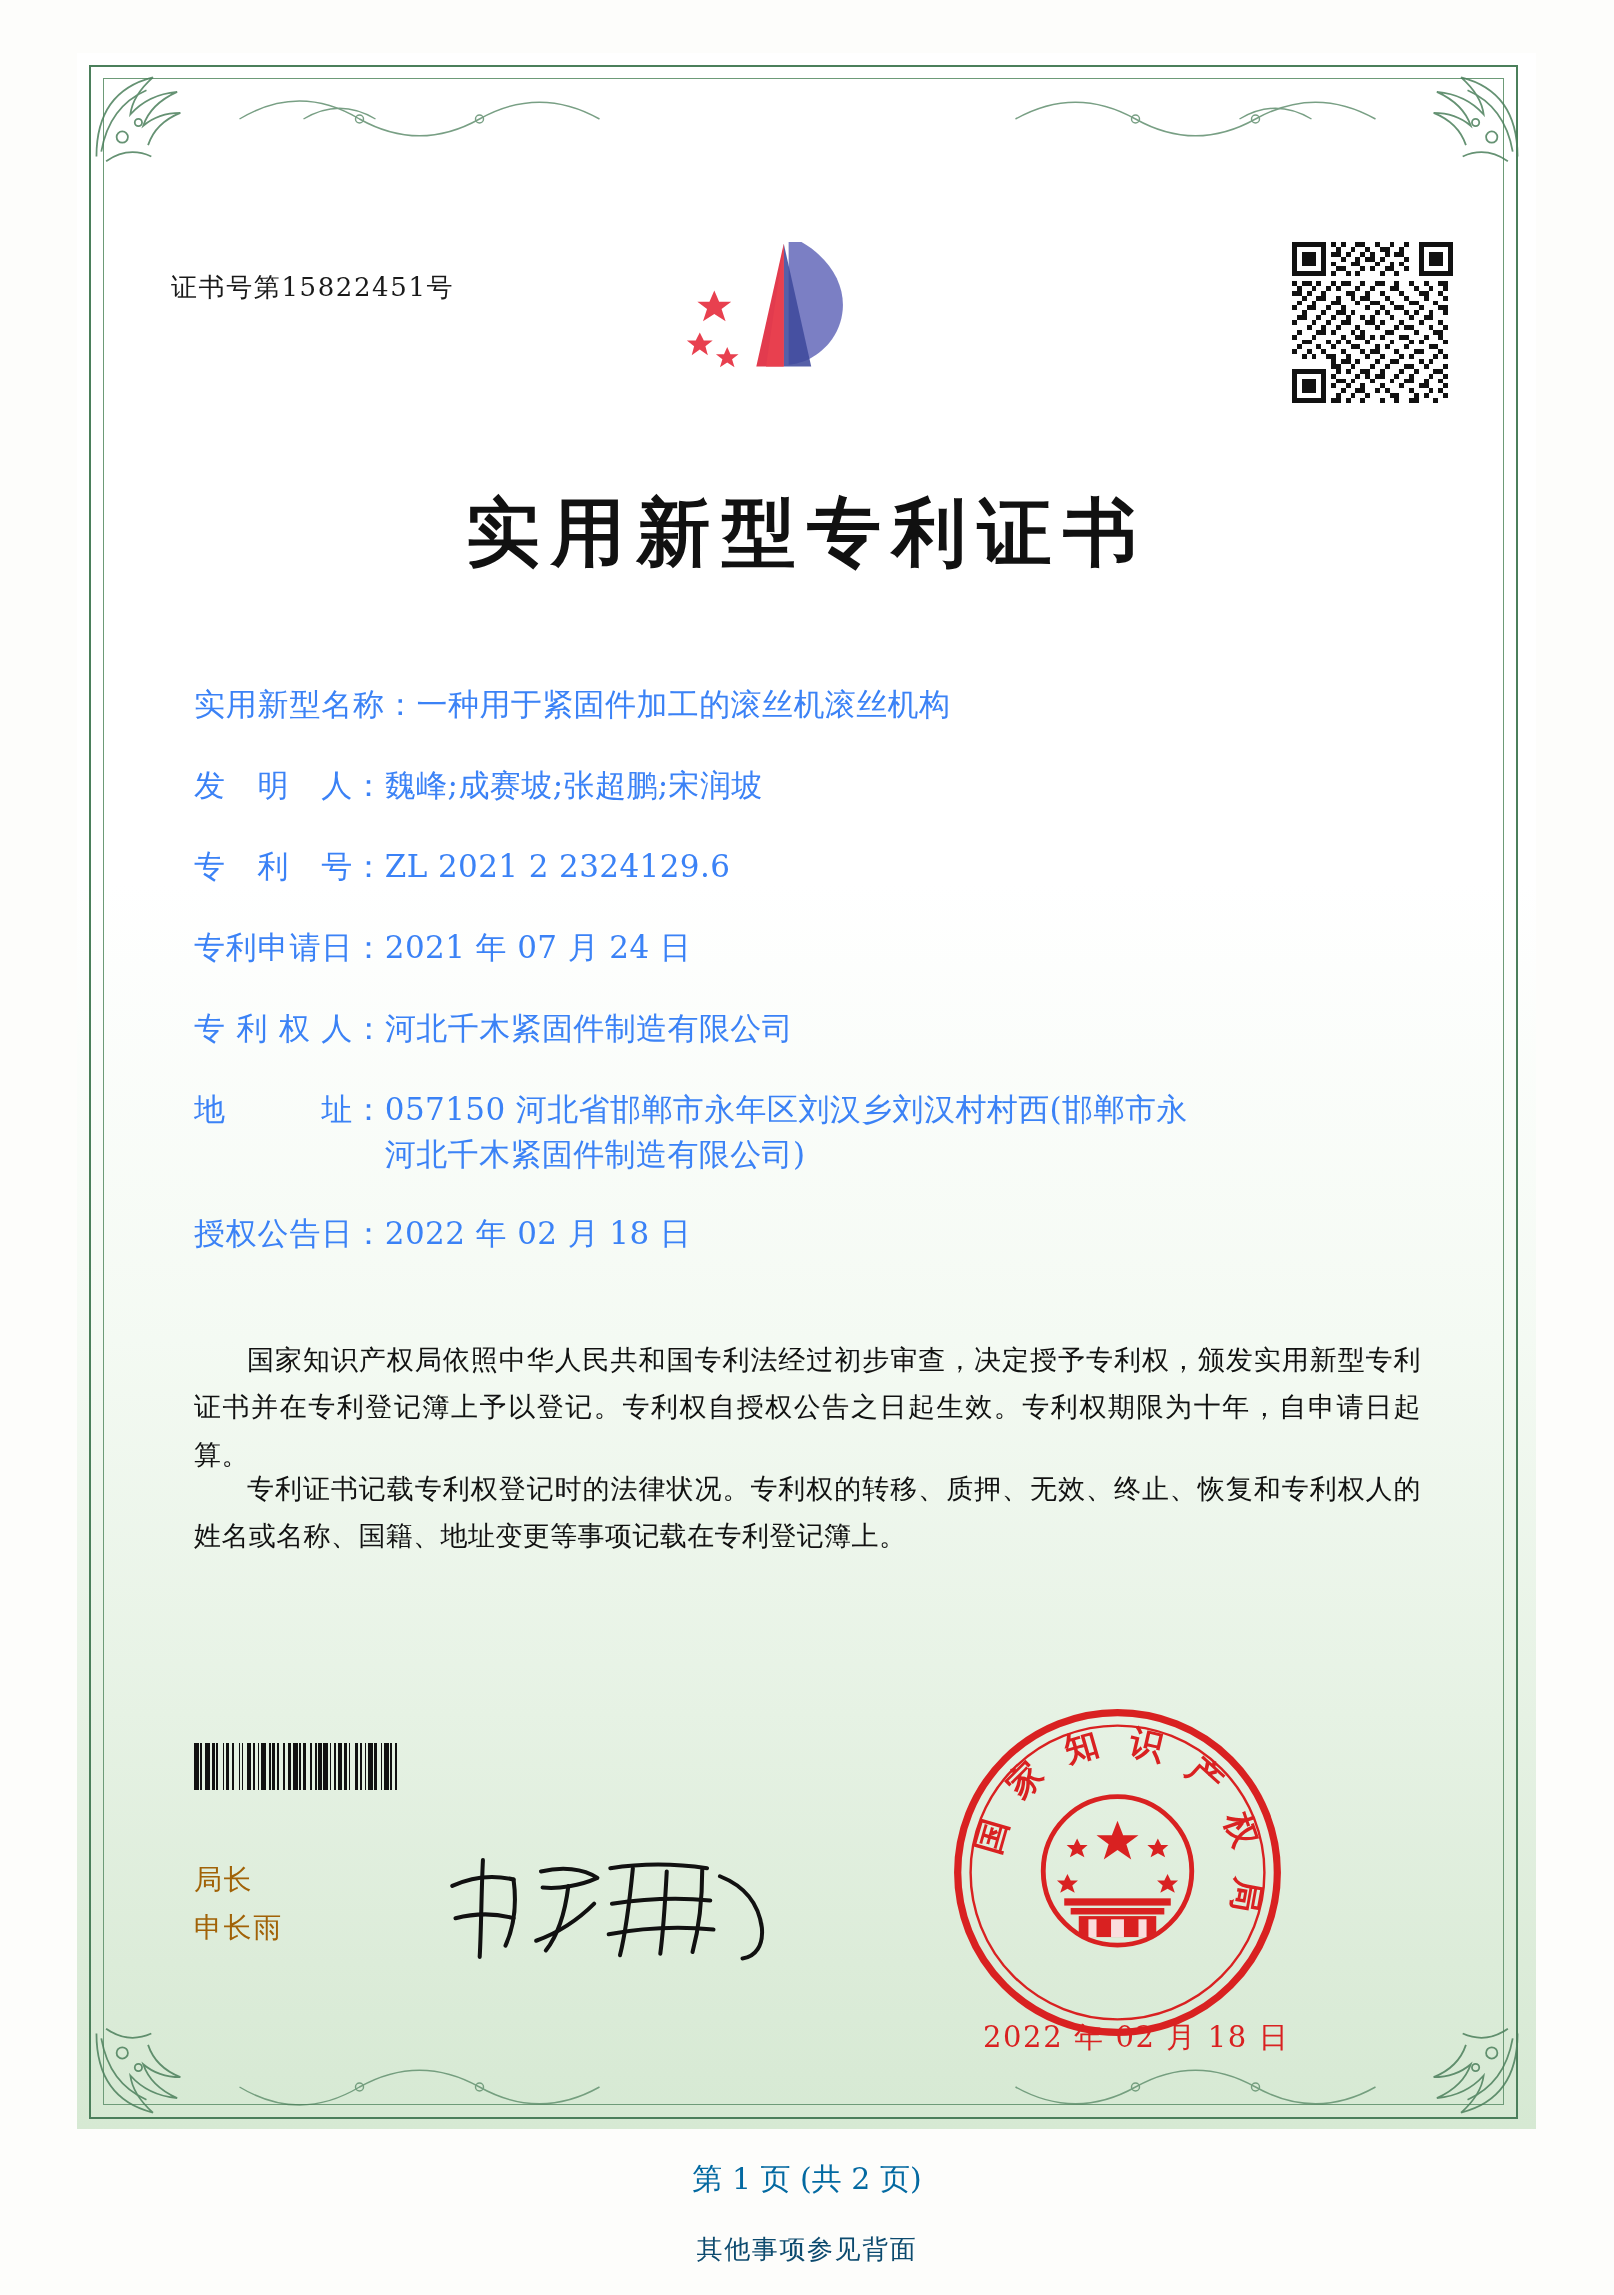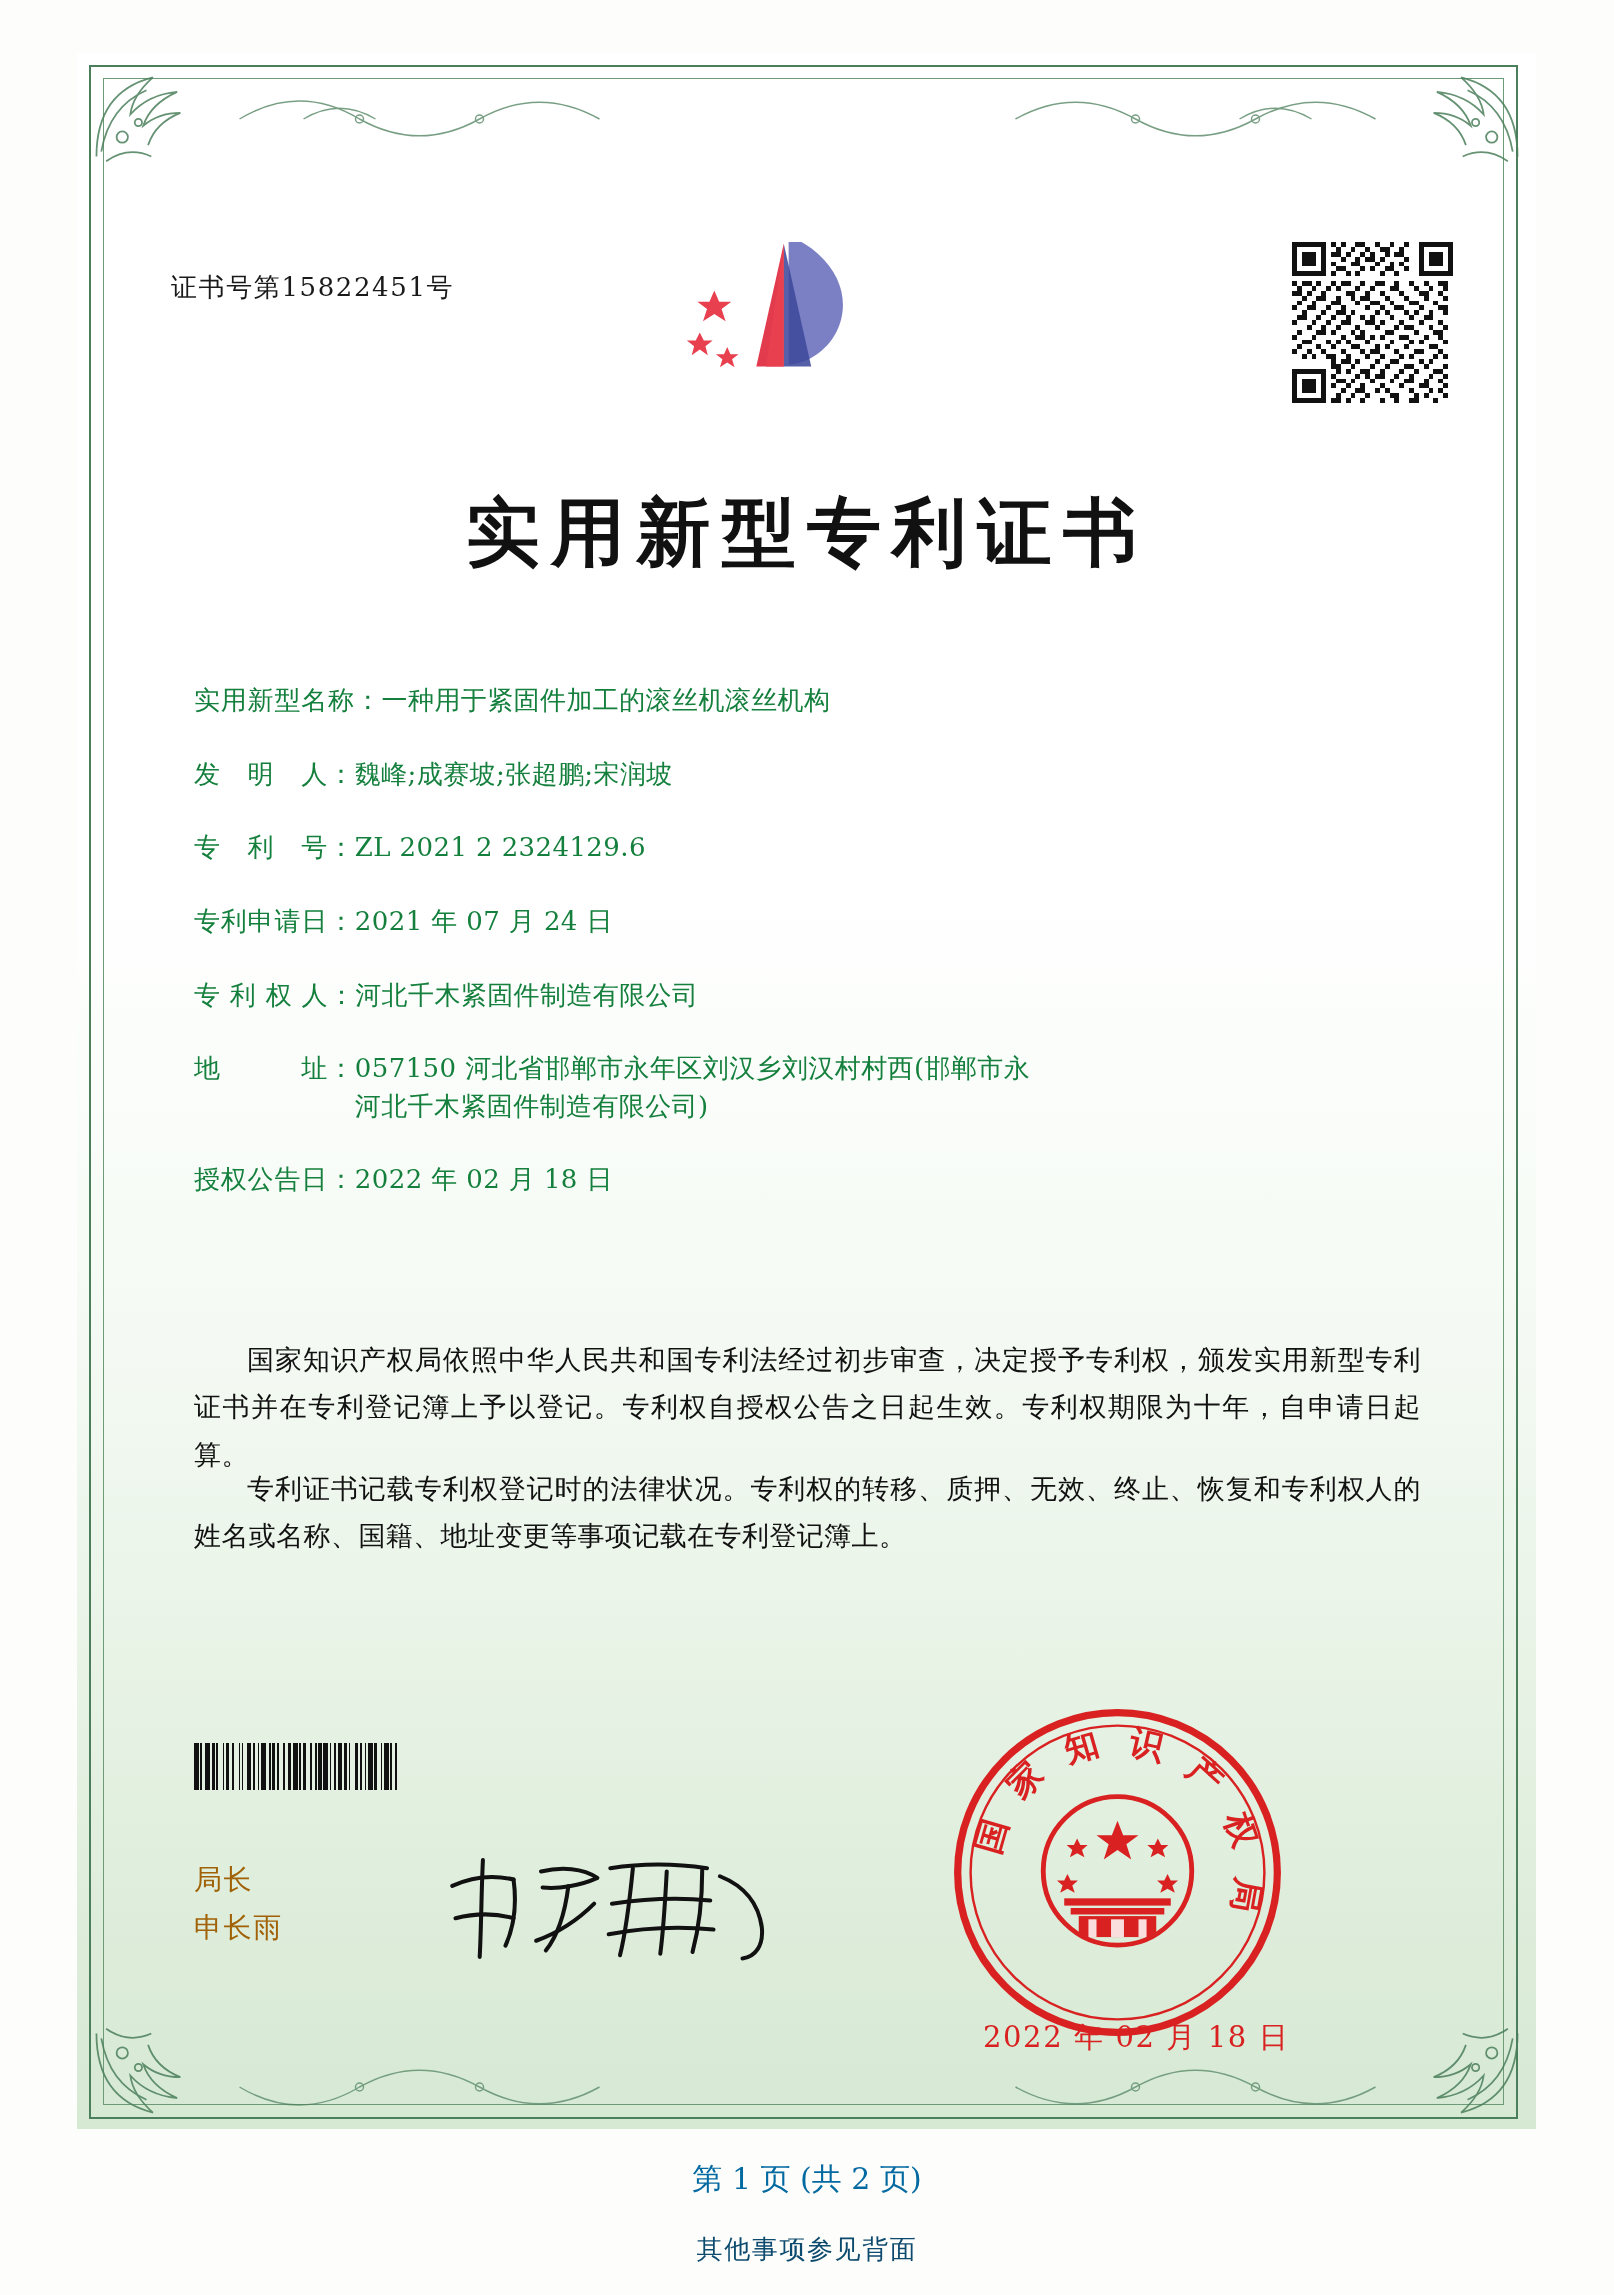--- a/index.html
+++ b/index.html
@@ -125,22 +125,22 @@
     letter-spacing: 11.3px;
     color: #111;
     font-family: "DejaVu Serif", serif;
   }
 
   .fields {
     position: absolute;
     left: 194px;
     top: 682px;
     width: 1227px;
-    color: #15803d;
-    font-size: 26px;
+    color: #3b82f6;
+    font-size: 31px;
     font-family: "DejaVu Serif", serif;
   }
   .field-row {
     display: flex;
     align-items: flex-start;
     margin-bottom: 36px;
     line-height: 1.45;
   }
   .field-label {
     flex: 0 0 auto;

